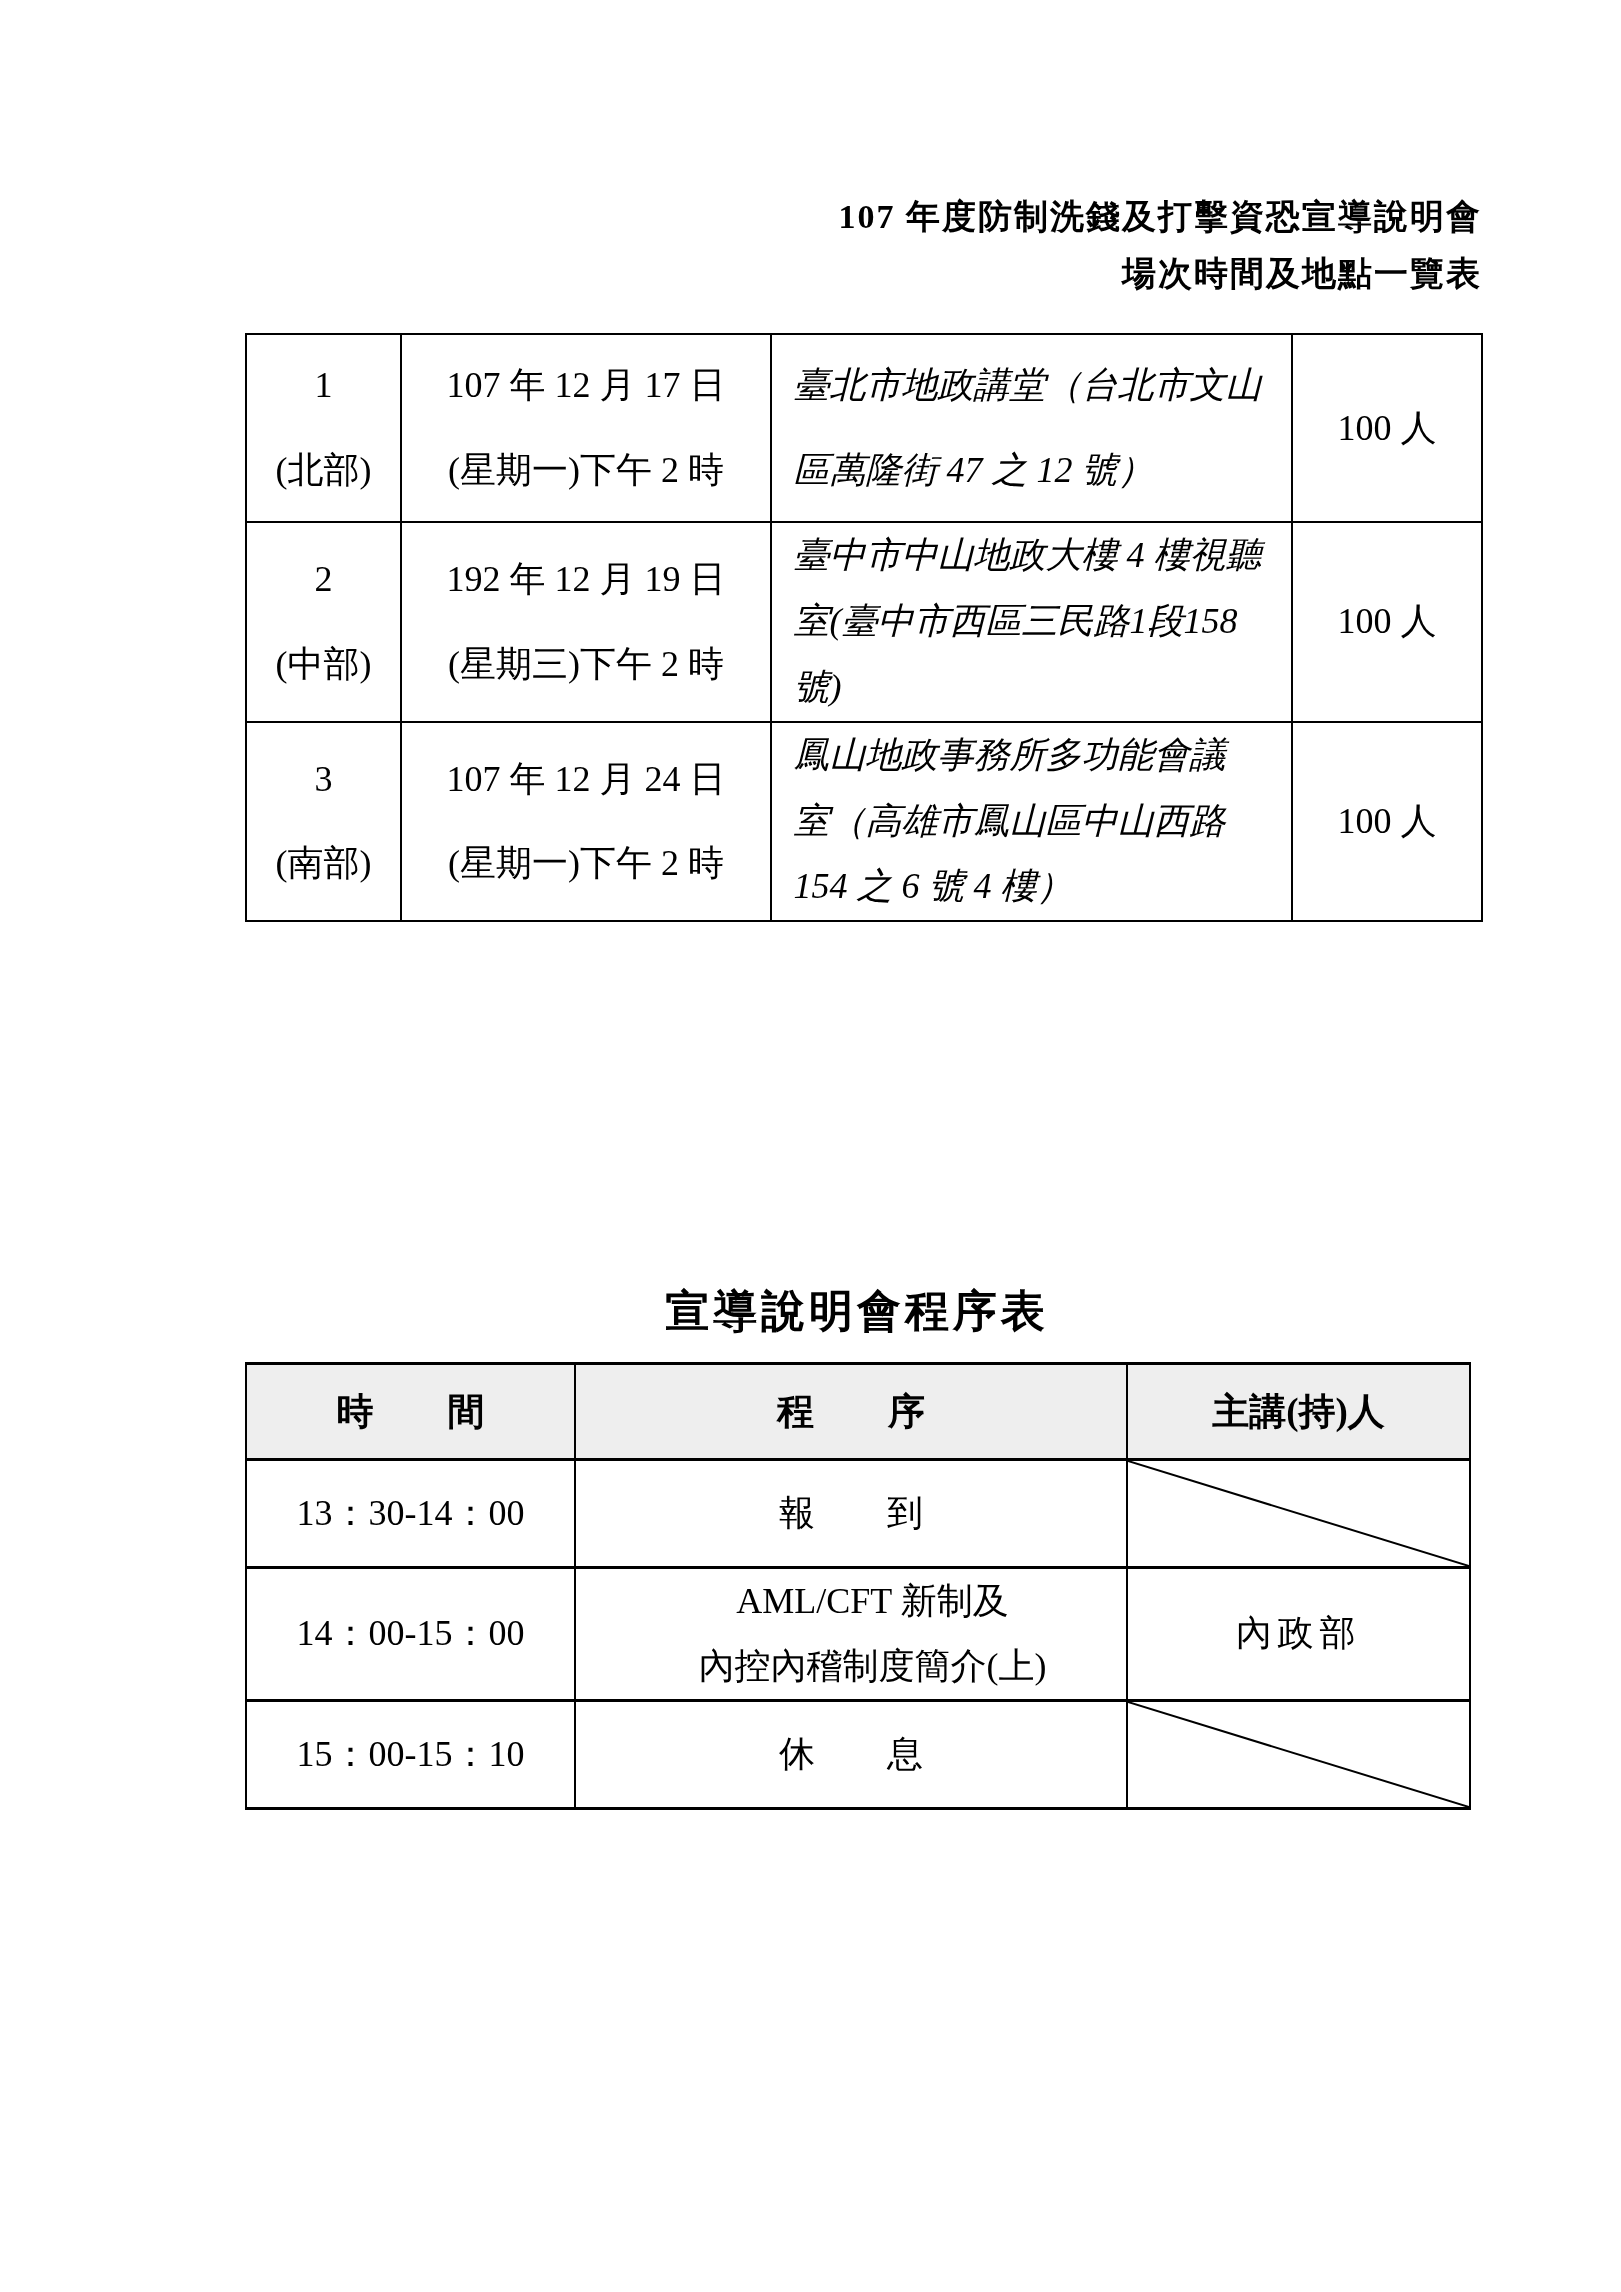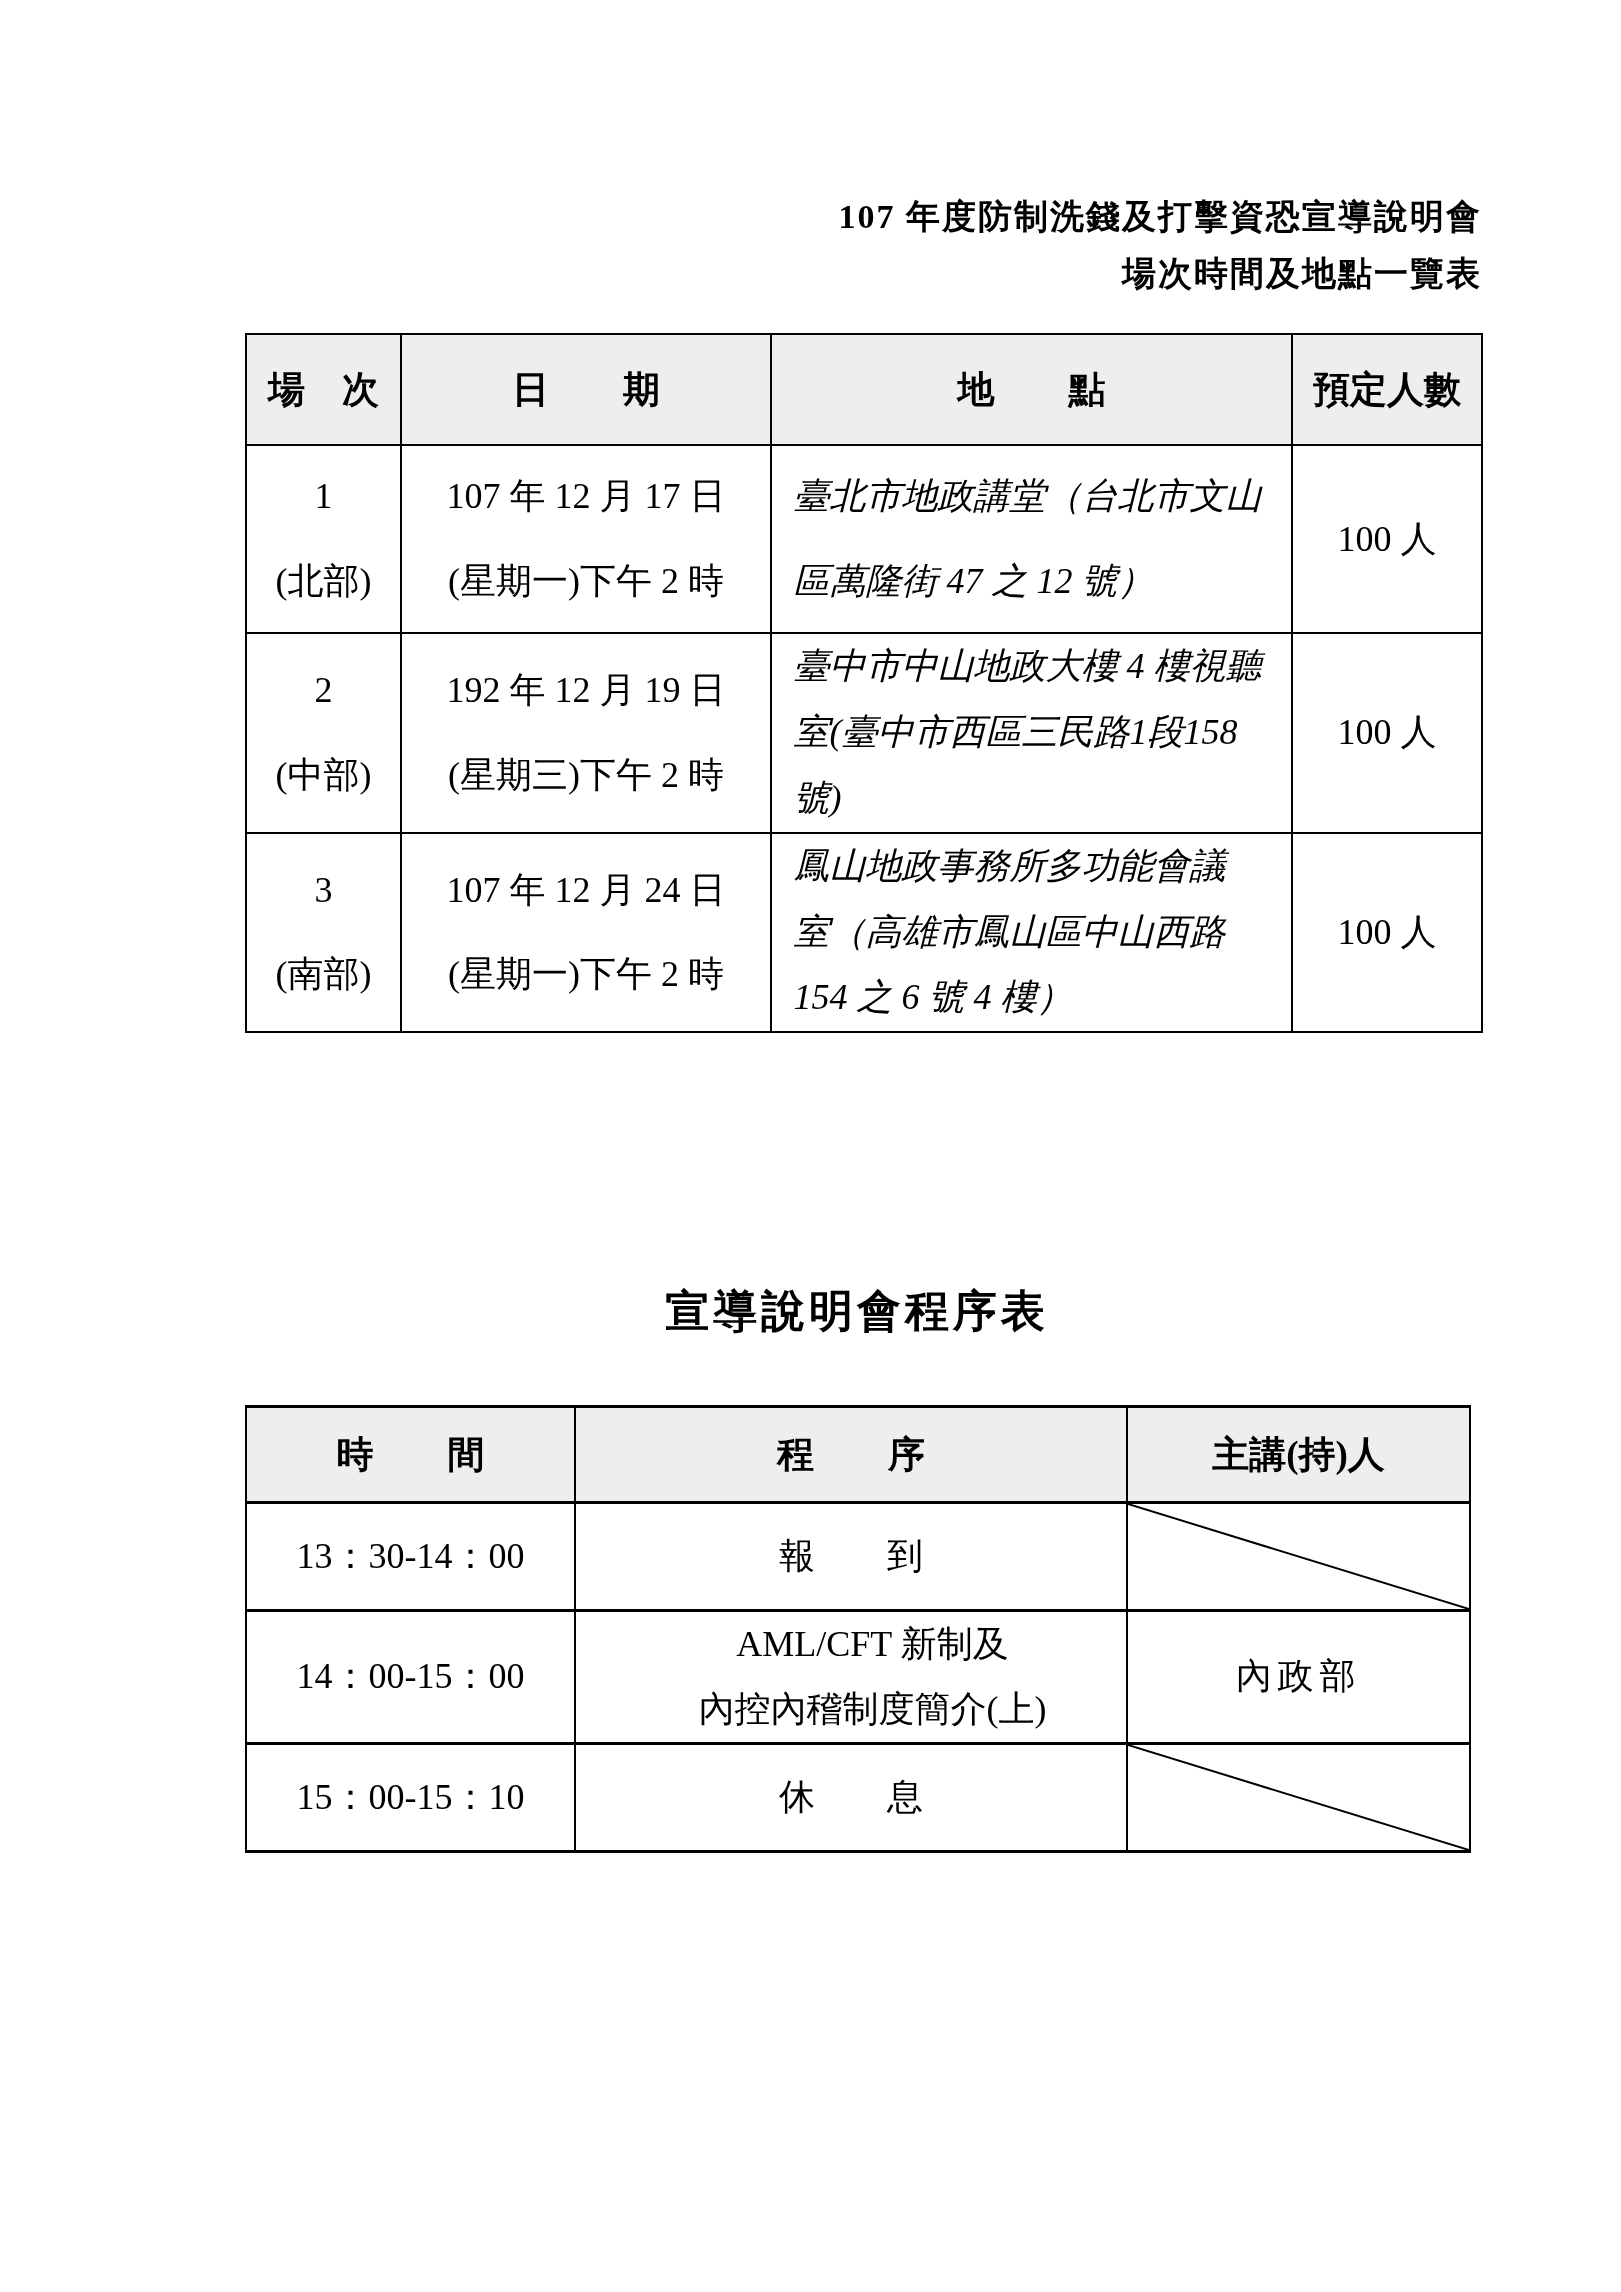--- a/index.html
+++ b/index.html
@@ -73,21 +73,21 @@
   }
   .schedule .loc {
     text-align: left;
     padding: 0 13.7px 0 21.6px;
     font-style: italic;
   }
 
   
   .program {
     left: 245px;
-    top: 1405px;
+    top: 1362px;
     width: 1224px;
   }
   .program th, .program td {
     border: 2px solid #000000;
     border-top-width: 3.9px;
     border-bottom-width: 3.9px;
   }
   .program th { font-size: 37px; }
 
   
@@ -116,26 +116,20 @@
   </div>
 
   <table class="schedule">
     <colgroup>
       <col style="width:155px">
         <col style="width:370px">
         <col style="width:521px">
         <col style="width:190px">
     </colgroup>
     <tbody>
-        <tr style="height:111px">
-      <th>場　次</th>
-      <th>日　　期</th>
-      <th>地　　點</th>
-      <th>預定人數</th>
-    </tr>
     <tr style="height:188px">
       <td class="lh-wide">1
 (北部)</td>
       <td class="lh-wide">107 年 12 月 17 日
 (星期一)下午 2 時</td>
       <td class="loc lh-wide">臺北市地政講堂（台北市文山
 區萬隆街 47 之 12 號）</td>
       <td>100 人</td>
     </tr>
     <tr style="height:196px">

